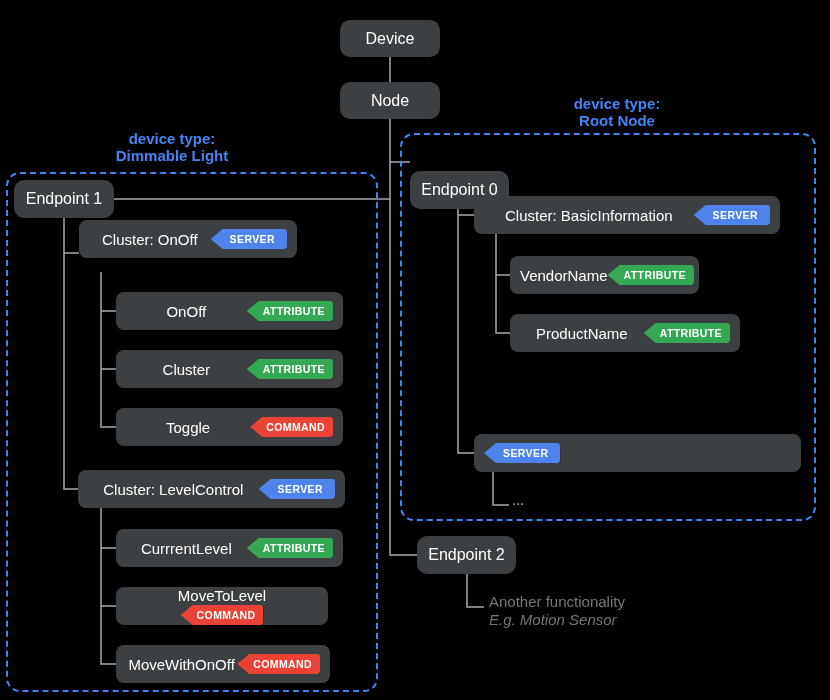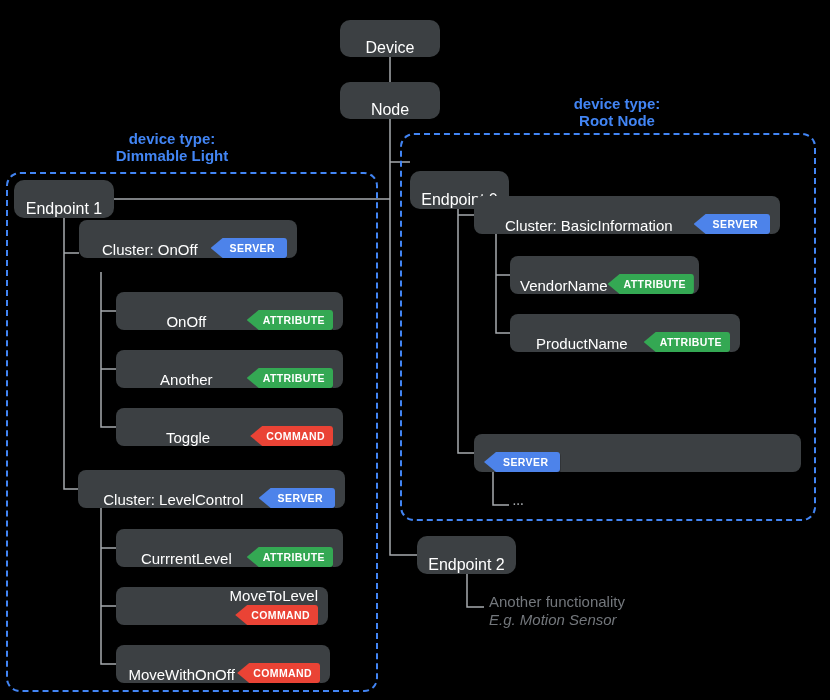--- a/index.html
+++ b/index.html
@@ -33,21 +33,21 @@
     color: var(--accent-blue, #4285f4);
     font-size: 15px; font-weight: 700;
     line-height: 17px; text-align: center;
   }
   .nodebox {
     position: absolute;
     height: 38px;
     background: var(--box-bg, #3c4043);
     border-radius: 8px;
     color: var(--box-text, #fff);
-    display: flex; align-items: flex-end;
+    display: flex; align-items: center;
     box-sizing: border-box;
     font-size: 15px; font-weight: 500;
   }
   .nodebox.big { border-radius: 10px; font-size: 16px; }
   .nodebox.center { justify-content: center; }
   .nodebox.row { padding: 0 10px; }
   .nodebox.row .lbl { flex: 1; text-align: center; white-space: nowrap; }
   .badge {
     flex: none;
     height: 20px; line-height: 20px;
@@ -127,21 +127,21 @@
     <span class="lbl">Cluster: OnOff</span>
     <span class="badge b-server">SERVER</span>
   </div>
 
   <div class="nodebox row" style="left:116px; top:292px; width:227px;">
     <span class="lbl">OnOff</span>
     <span class="badge b-attribute">ATTRIBUTE</span>
   </div>
 
   <div class="nodebox row" style="left:116px; top:350px; width:227px;">
-    <span class="lbl">Another</span>
+    <span class="lbl">Cluster</span>
     <span class="badge b-attribute">ATTRIBUTE</span>
   </div>
 
   <div class="nodebox row" style="left:116px; top:408px; width:227px;">
     <span class="lbl">Toggle</span>
     <span class="badge b-command">COMMAND</span>
   </div>
 
   <div class="nodebox row" style="left:78px; top:470px; width:267px;">
     <span class="lbl">Cluster: LevelControl</span>

